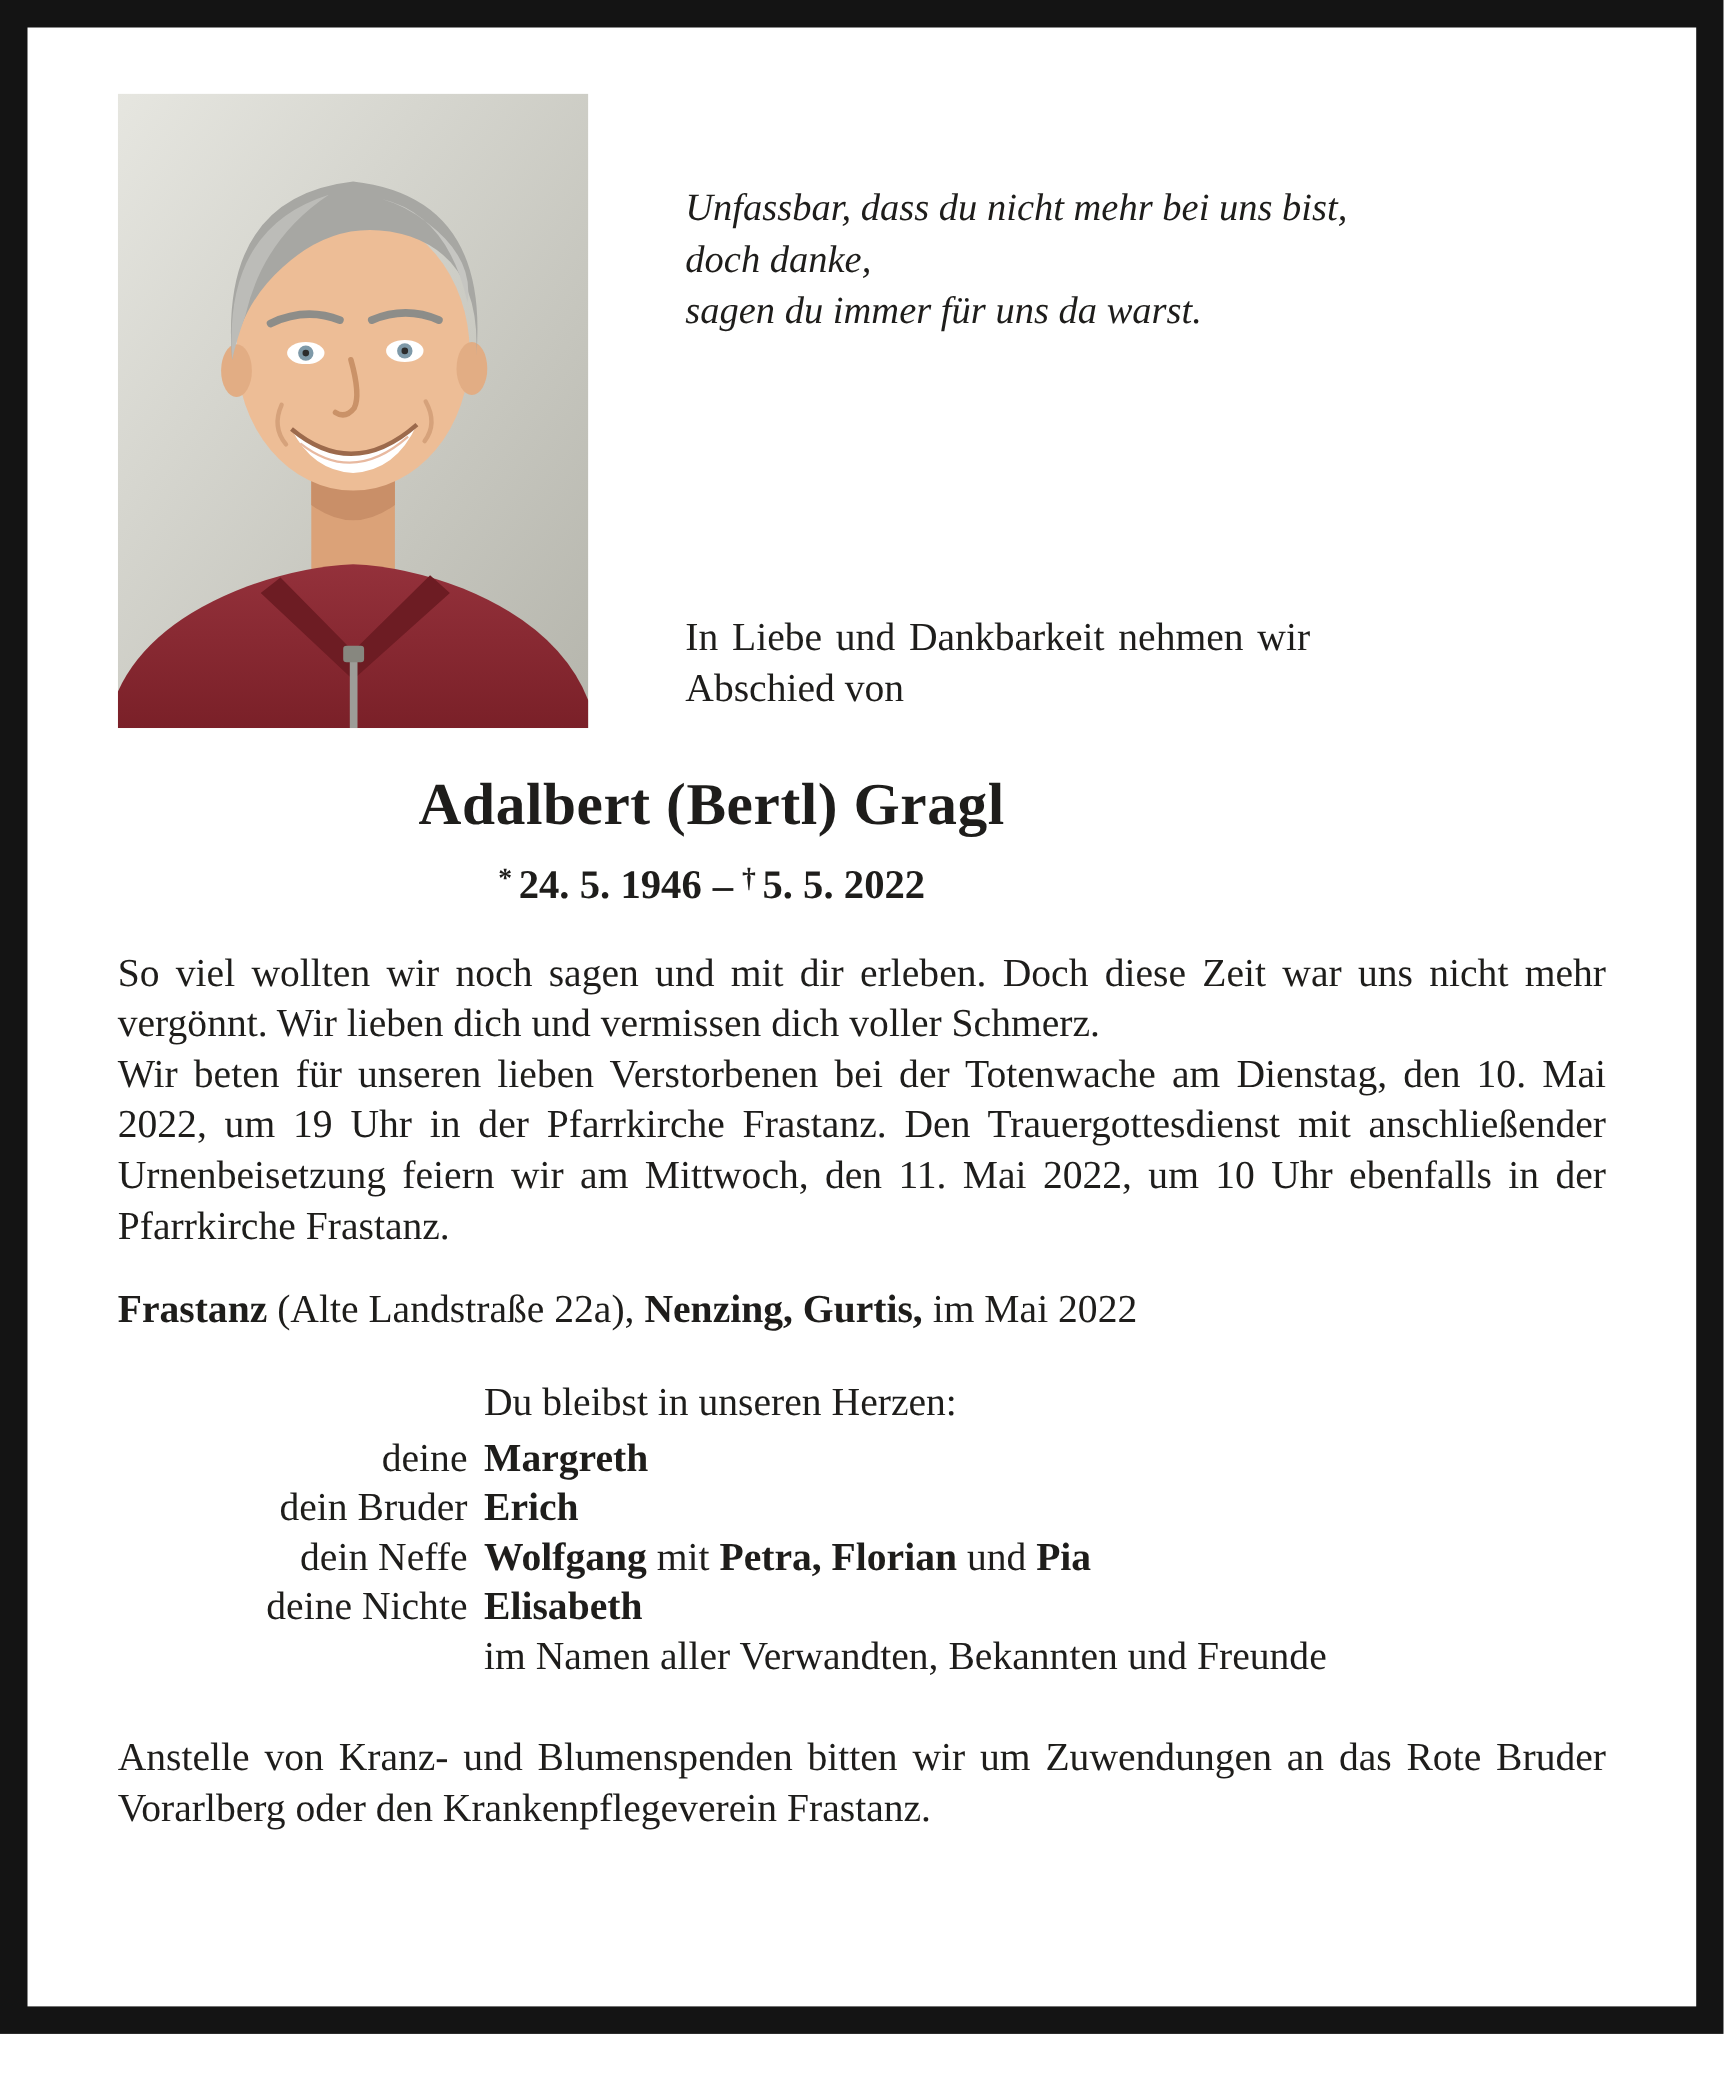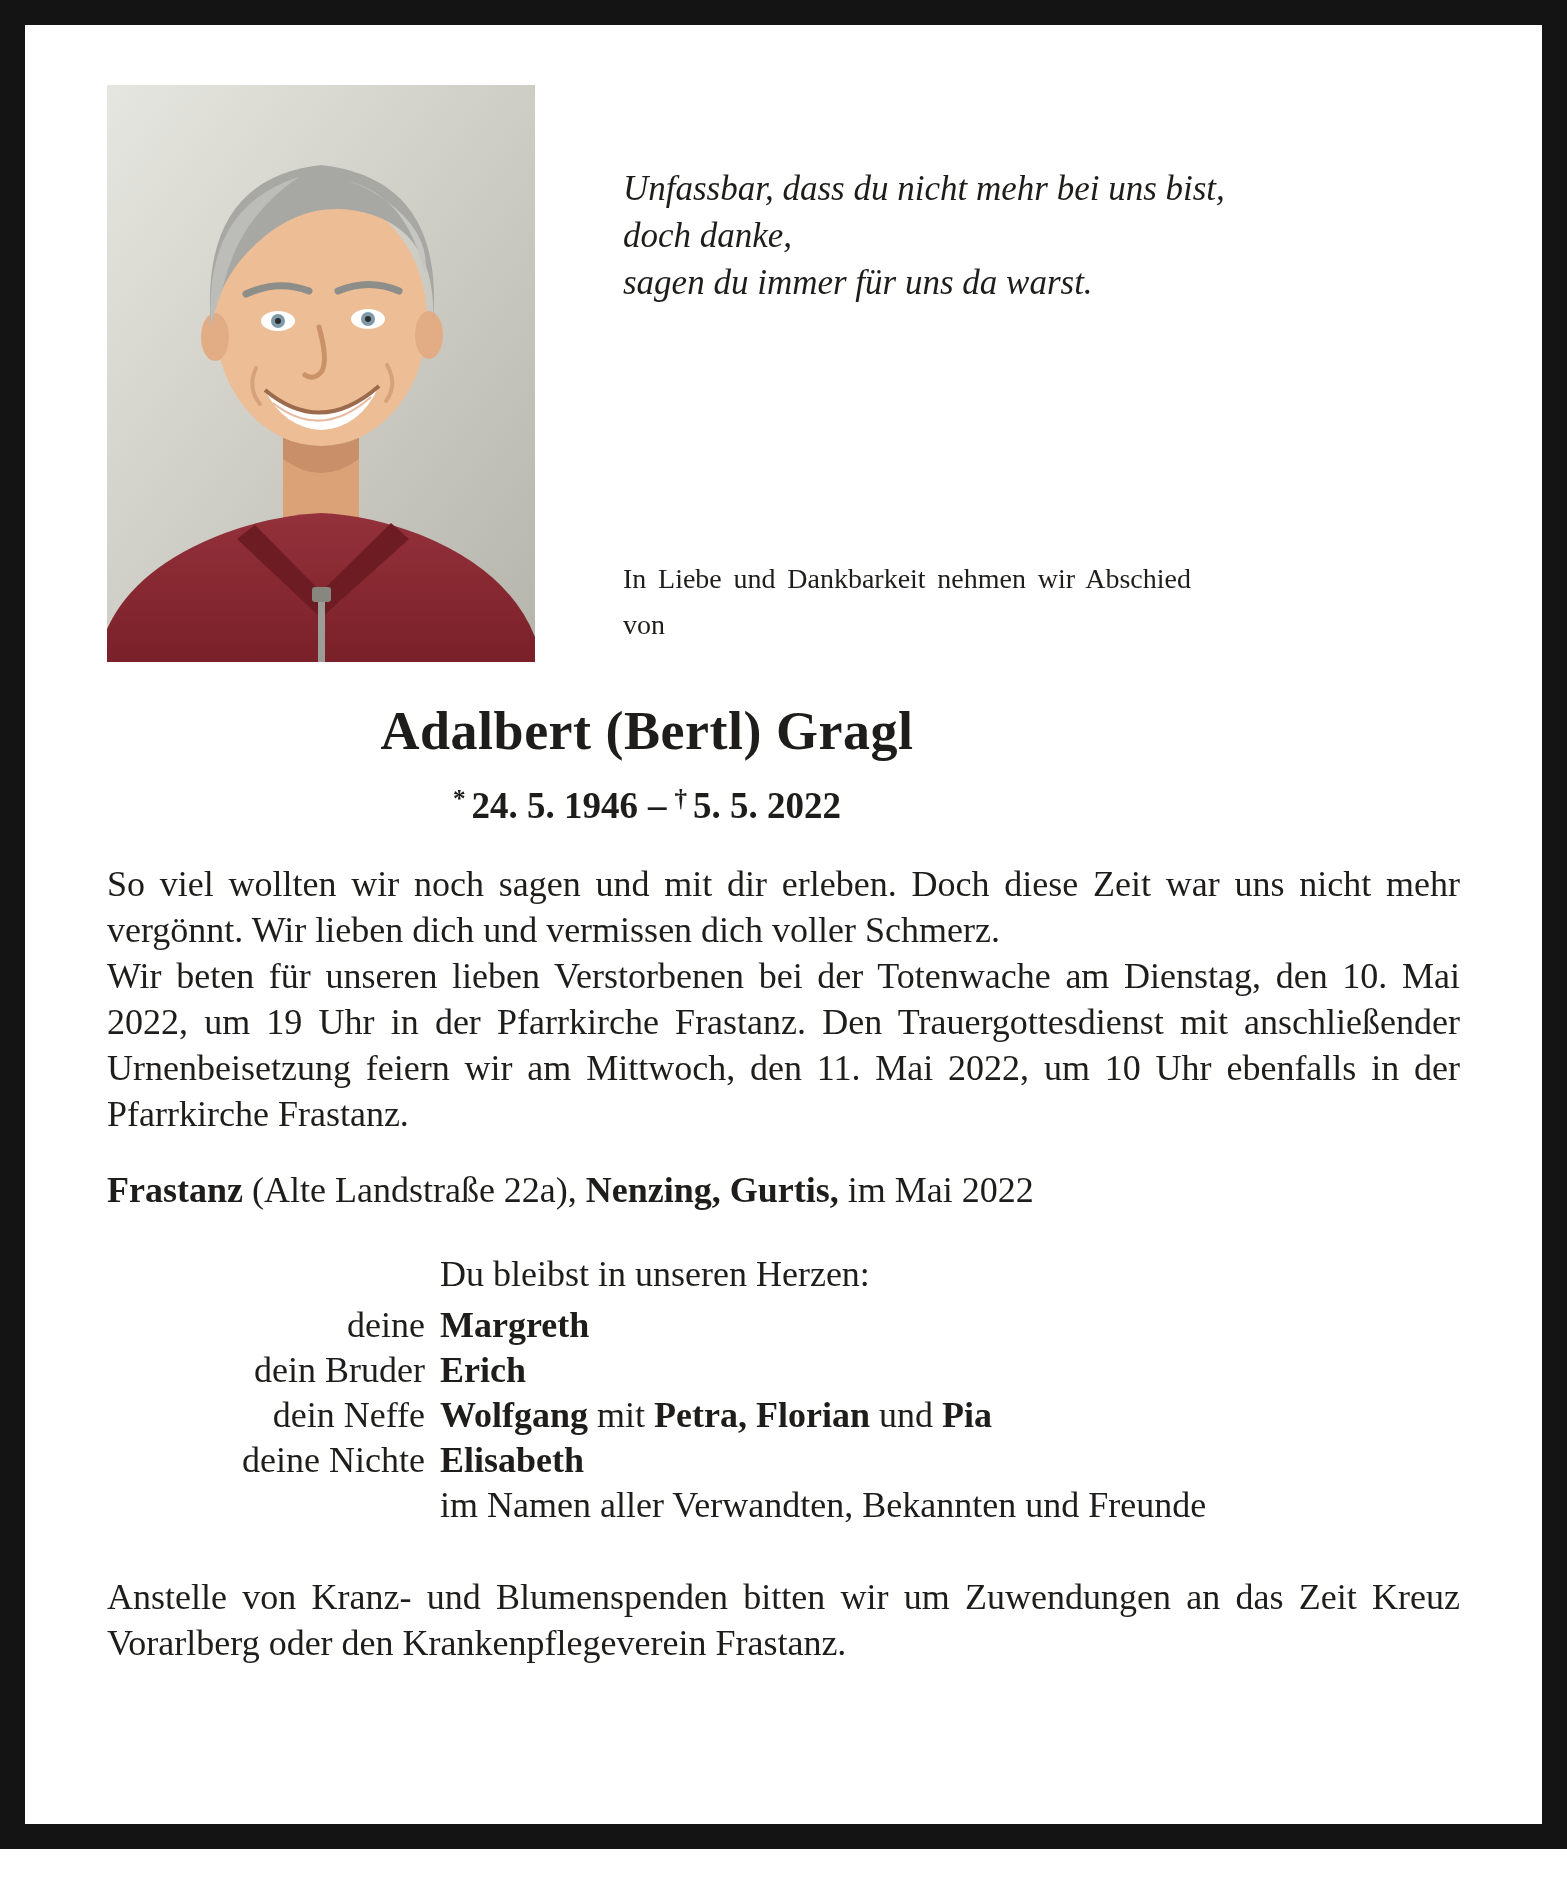--- a/index.html
+++ b/index.html
@@ -29,21 +29,21 @@
   .photo svg { display: block; width: 428px; height: 577px; }
 
   .right-col {
     display: flex; flex-direction: column; justify-content: space-between;
     width: 585px; padding-top: 80px; padding-bottom: 14px;
   }
 
   .quote { font-style: italic; font-size: 35px; line-height: 47px; }
   .quote div { white-space: nowrap; }
 
-  .intro { font-size: 28px; width: 568px; text-align: justify; }
+  .intro { font-size: 36px; width: 568px; text-align: justify; }
 
   
   .center-col { width: 1080px; text-align: center; }
 
   .name {
     font-size: 54px; font-weight: 700; line-height: 1;
     margin: 42px 0 0 0; letter-spacing: 0.5px;
   }
 
   .dates { font-size: 37px; font-weight: 700; margin-top: 18px; }
@@ -173,15 +173,15 @@
 
     <div class="mourner-label">dein Neffe</div>
     <div class="mourner-name"><span>Wolfgang</span><span class="mid"> mit </span><span>Petra, Florian</span><span class="mid"> und </span><span>Pia</span></div>
 
     <div class="mourner-label">deine Nichte</div>
     <div class="mourner-name">Elisabeth</div>
   </div>
 
   <div class="closing">im Namen aller Verwandten, Bekannten und Freunde</div>
 
-  <p class="body-text donations">Anstelle von Kranz- und Blumenspenden bitten wir um Zuwendungen an das Zeit Kreuz Vorarlberg oder den Krankenpflegeverein Frastanz.</p>
+  <p class="body-text donations">Anstelle von Kranz- und Blumenspenden bitten wir um Zuwendungen an das Rote Bruder Vorarlberg oder den Krankenpflegeverein Frastanz.</p>
 
 </div>
 
 </body></html>

